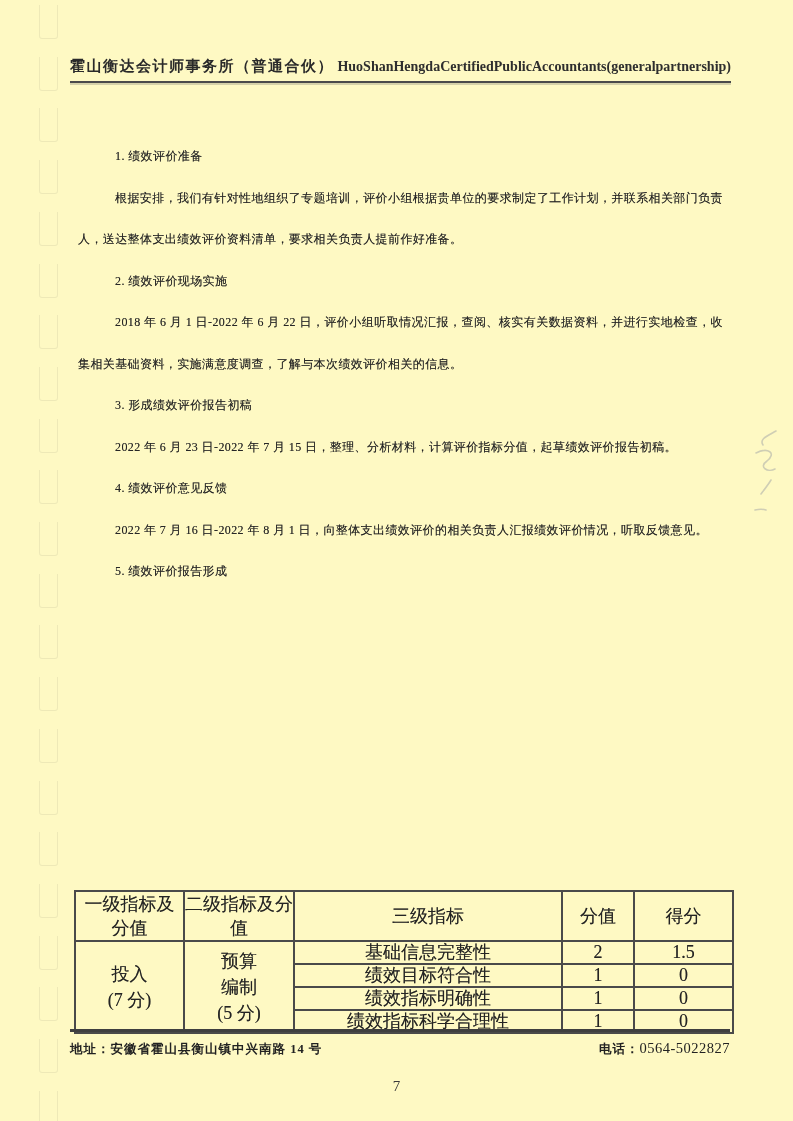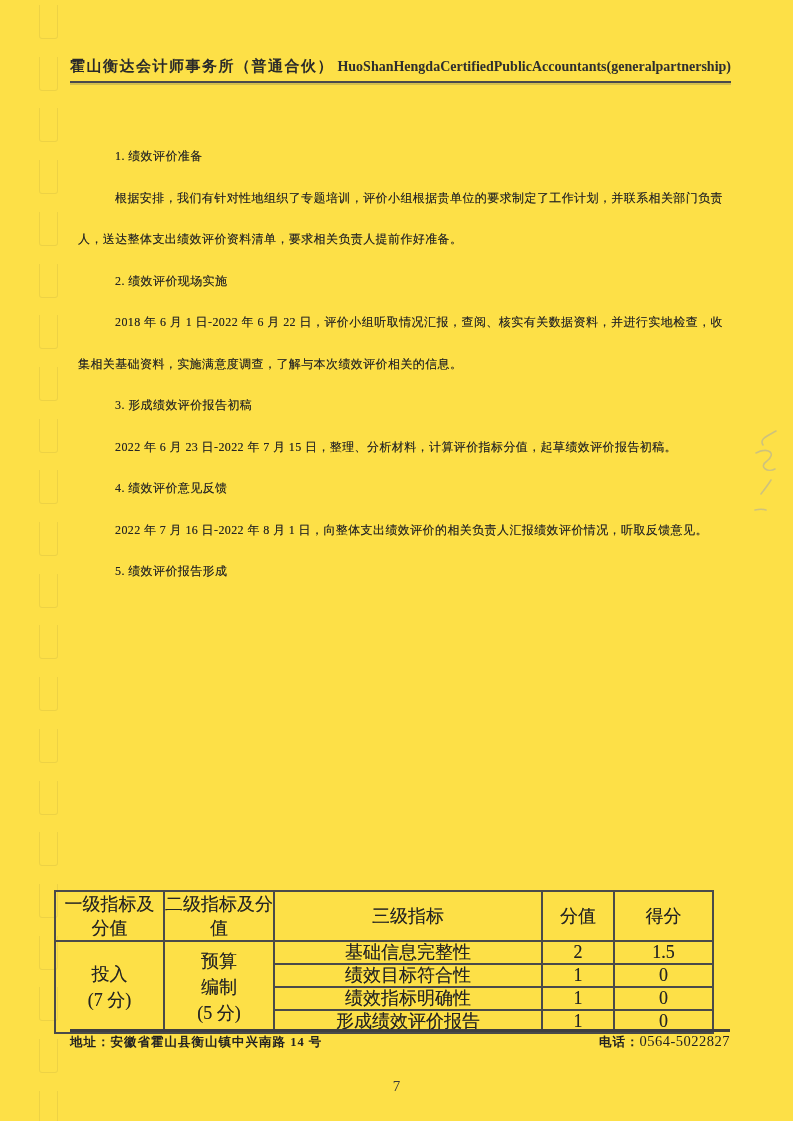--- a/index.html
+++ b/index.html
@@ -1,20 +1,20 @@
 <!DOCTYPE html>
 <html lang="zh"><head>
 <meta charset="utf-8">
 <style>
   html, body { margin: 0; padding: 0; background: #ffffff; }
   .page {
     position: relative;
     width: 793px;
     height: 1121px;
-    background: #fde047;
+    background: #fef9c3;
     overflow: hidden;
     font-family: "Liberation Serif", "DejaVu Serif", serif;
     color: #262626;
   }
 
   
   .bmark {
     position: absolute;
     left: 39px;
     width: 17px;
@@ -70,21 +70,21 @@
   .para {
     text-indent: 37px;
     text-align: justify;
     text-align-last: left;
     word-break: break-all;
   }
 
   
   .score-table {
     position: absolute;
-    left: 54px;
+    left: 74px;
     top: 890px;
     width: 658px;
     border-collapse: collapse;
     table-layout: fixed;
     font-size: 18px;
     color: #242424;
     text-shadow: 0 0 0.5px rgba(20,20,20,0.45);
   }
   .score-table th, .score-table td {
     border: 2px solid #4a4a4a;
@@ -99,20 +99,21 @@
   .score-table tbody td { line-height: 21px; }
   .cell-multiline div { line-height: 26px; }
 
   
   .footer {
     position: absolute;
     left: 70px;
     right: 63px;
     top: 1029px;
     border-top: 3px solid #3f3f3f;
+    padding-top: 7px;
     display: flex;
     justify-content: space-between;
     align-items: baseline;
   }
   .footer .label { font-weight: bold; font-size: 12.5px; letter-spacing: 1px; color: #222; }
   .footer .addr-text { font-weight: bold; font-size: 12.5px; letter-spacing: 1px; color: #222; }
   .footer .phone-num { font-size: 14.5px; letter-spacing: 0.5px; color: #222; }
 
   .page-number {
     position: absolute;
@@ -217,21 +218,21 @@
         <td>绩效目标符合性</td>
         <td>1</td>
         <td>0</td>
       </tr>
       <tr>
         <td>绩效指标明确性</td>
         <td>1</td>
         <td>0</td>
       </tr>
       <tr>
-        <td>形成绩效评价报告</td>
+        <td>绩效指标科学合理性</td>
         <td>1</td>
         <td>0</td>
       </tr>
     </tbody>
   </table>
 
   <div class="footer">
     <span>
       <span class="label">地址：</span><span class="addr-text">安徽省霍山县衡山镇中兴南路 14 号</span>
     </span>

